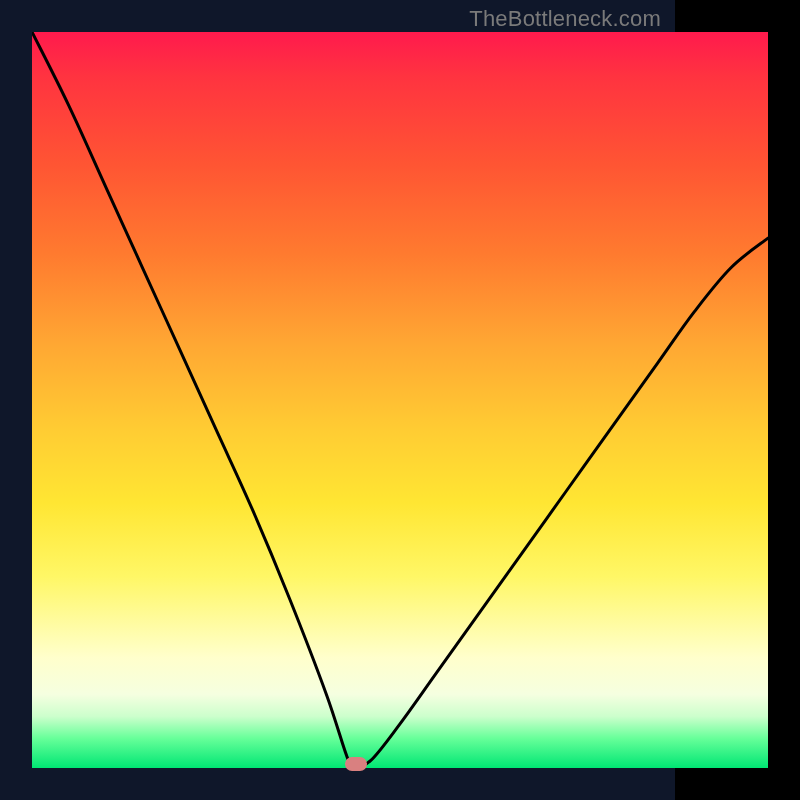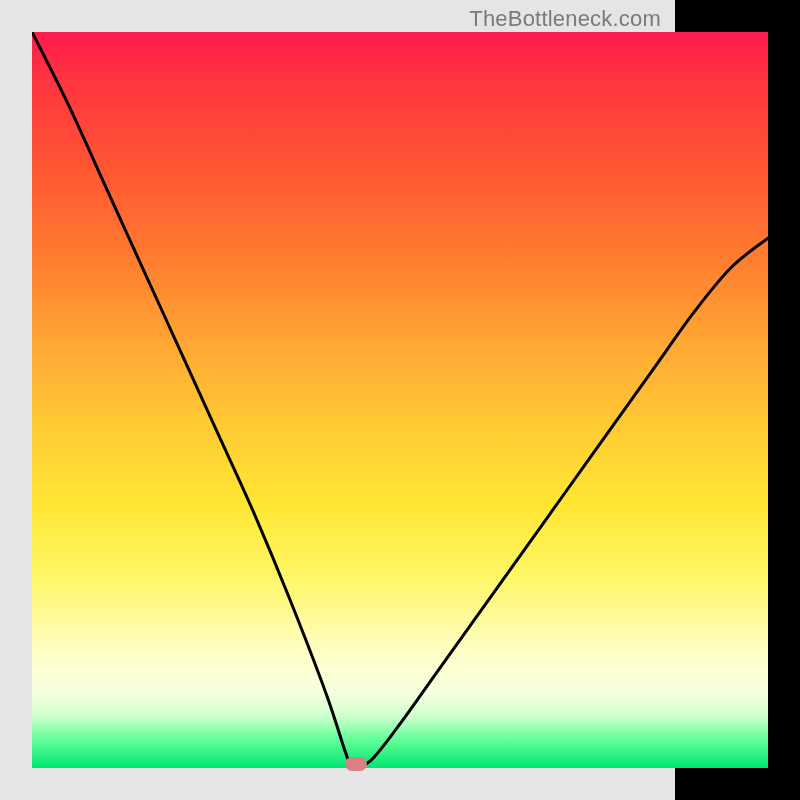--- a/index.html
+++ b/index.html
@@ -10,21 +10,21 @@
     background: #000;
     overflow: hidden;
     font-family: Arial, Helvetica, sans-serif;
   }
   .frame {
     position: absolute;
     top: 0;
     left: 0;
     width: 675px;
     height: 800px;
-    background: #e5e5e5;
+    background: #0f172a;
   }
   .plot-area {
     position: absolute;
     top: 32px;
     left: 32px;
     width: 736px;
     height: 736px;
     background: linear-gradient(to bottom,
       #ff1a4d 0%,
       #ff3340 6%,

